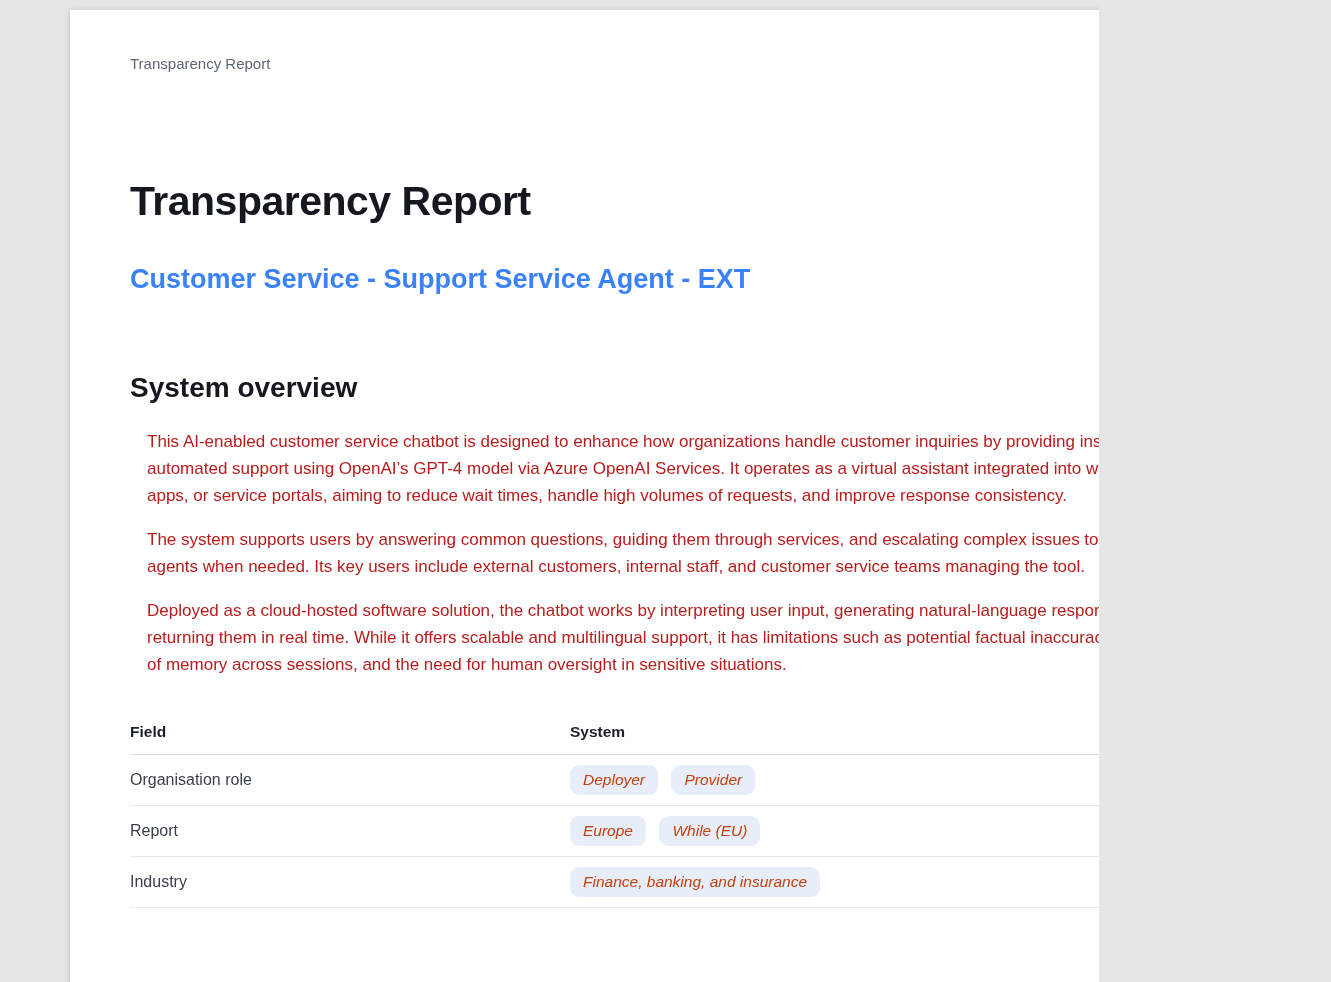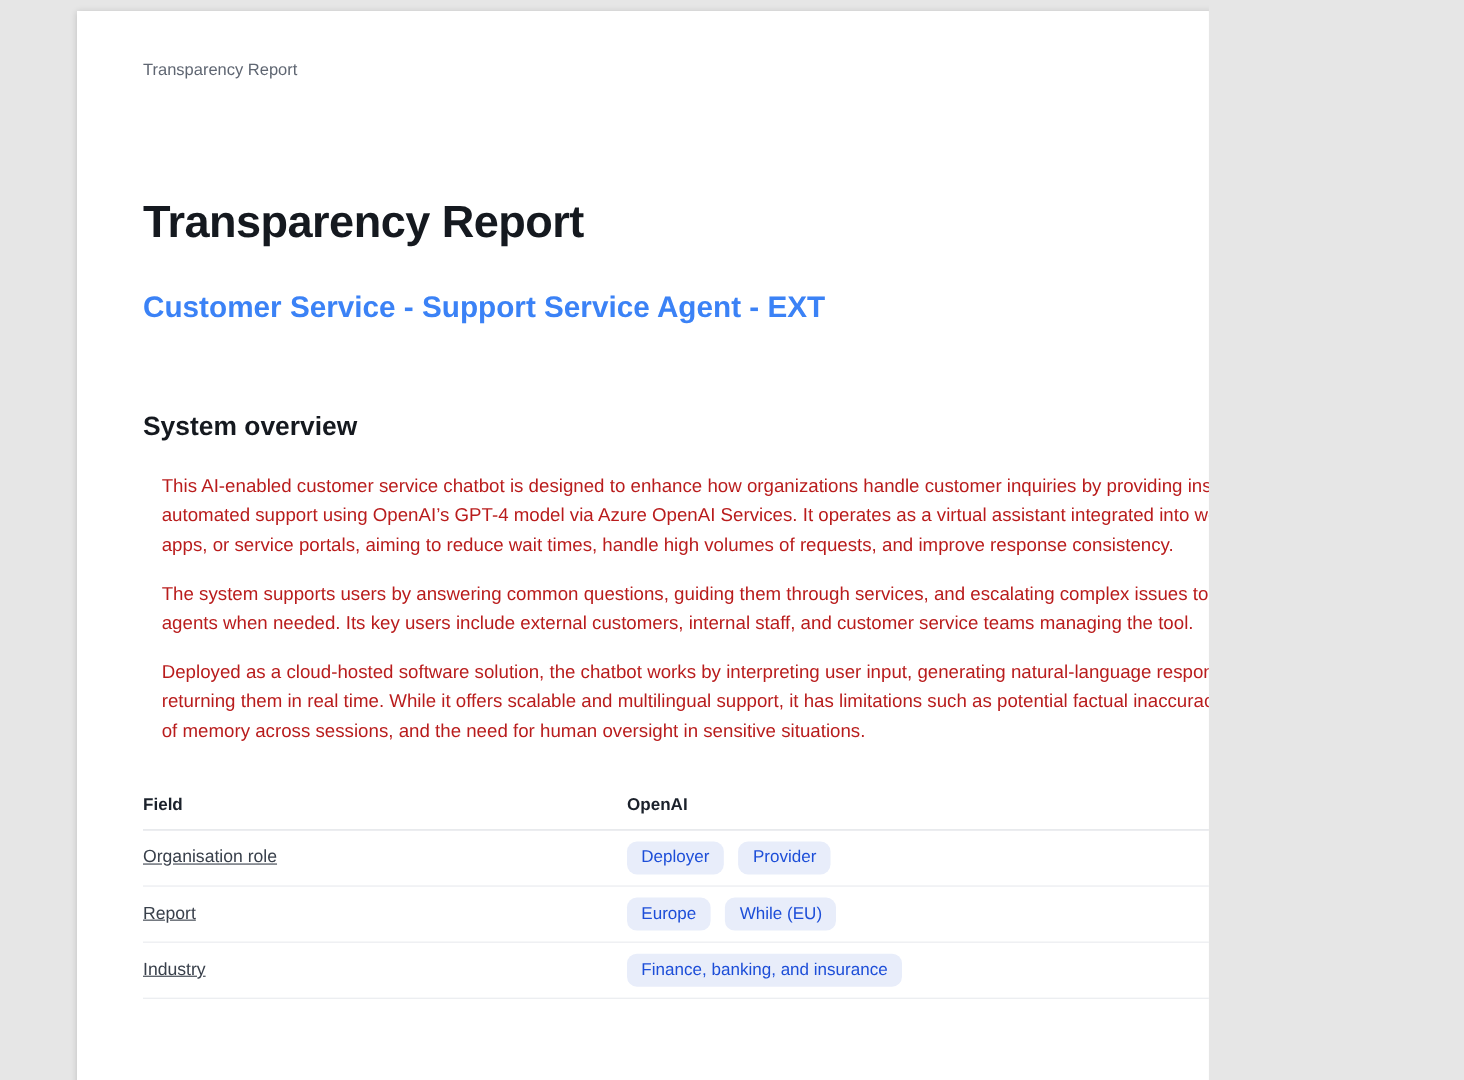--- a/index.html
+++ b/index.html
@@ -45,21 +45,21 @@
     letter-spacing: -0.5px;
   }
   h2.doc-subtitle {
     margin: 37px 0 0 0;
     font-size: 27px;
     line-height: 34px;
     font-weight: 700;
     color: #3b82f6;
   }
   h3.section-heading {
-    font-size: 24px;
+    font-size: 28px;
     line-height: 32px;
     font-weight: 700;
     color: #15191f;
     margin: 0;
   }
   .section-overview { margin-top: 76px; }
   .overview-body { margin-top: 24px; }
   .overview-body p {
     margin: 17px;
     font-size: 17px;
@@ -83,31 +83,31 @@
   table.context-table th.col-field { width: 440px; }
   table.context-table td {
     padding: 10px 0;
     height: 50px;
     vertical-align: middle;
     border-bottom: 1px solid #e8eaee;
   }
   td.field-cell {
     font-size: 16px;
     color: #39404b;
-    text-decoration: underline;
   }
   .badge {
     display: inline-block;
     background: #e8edfa;
-    color: #1d4ed8;
+    color: #c2410c;
     font-size: 15.5px;
     line-height: 20px;
     padding: 5px 13px;
     border-radius: 9px;
     margin-right: 9px;
+    font-style: italic;
   }
 </style>
 </head>
 <body>
 
 <div class="canvas">
   <div class="page">
 
     <div class="doc-header">
       <span>Transparency Report</span>
@@ -124,21 +124,21 @@
         <p>The system supports users by answering common questions, guiding them through services, and escalating complex issues to human agents when needed. Its key users include external customers, internal staff, and customer service teams managing the tool.</p>
         <p>Deployed as a cloud-hosted software solution, the chatbot works by interpreting user input, generating natural-language responses, and returning them in real time. While it offers scalable and multilingual support, it has limitations such as potential factual inaccuracies, lack of memory across sessions, and the need for human oversight in sensitive situations.</p>
       </div>
     </div>
 
     <div class="section-context">
       <table class="context-table">
         <thead>
           <tr>
             <th class="col-field">Field</th>
-            <th class="col-value">OpenAI</th>
+            <th class="col-value">System</th>
           </tr>
         </thead>
         <tbody>
           <tr>
             <td class="field-cell">Organisation role</td>
             <td class="value-cell">
               <span class="badge">Deployer</span>
               <span class="badge">Provider</span>
             </td>
           </tr>

